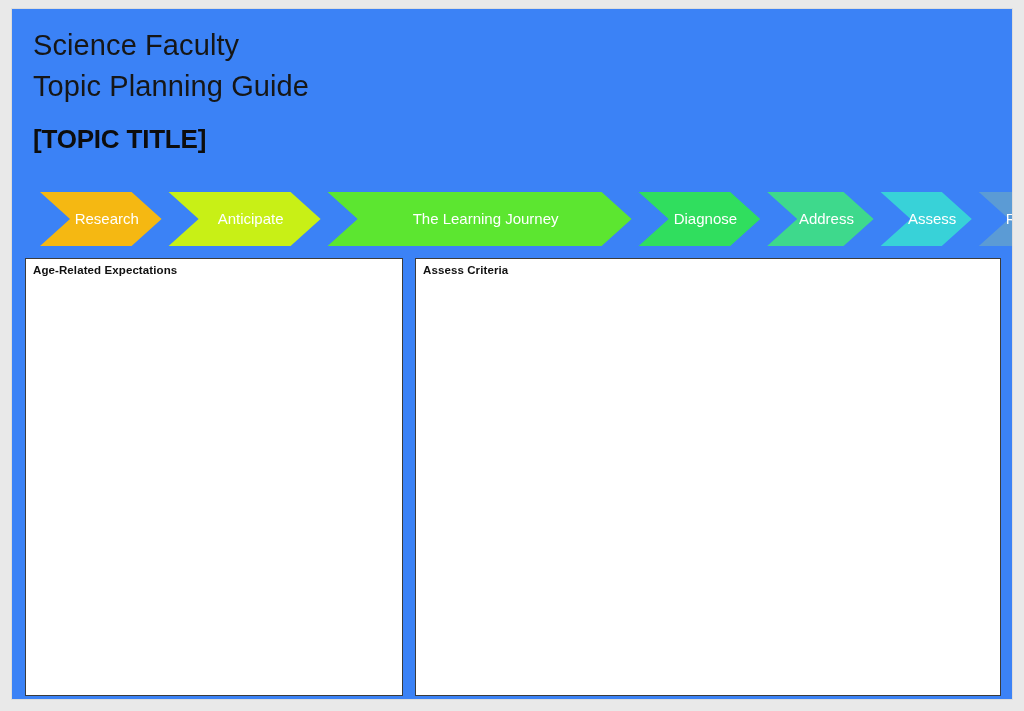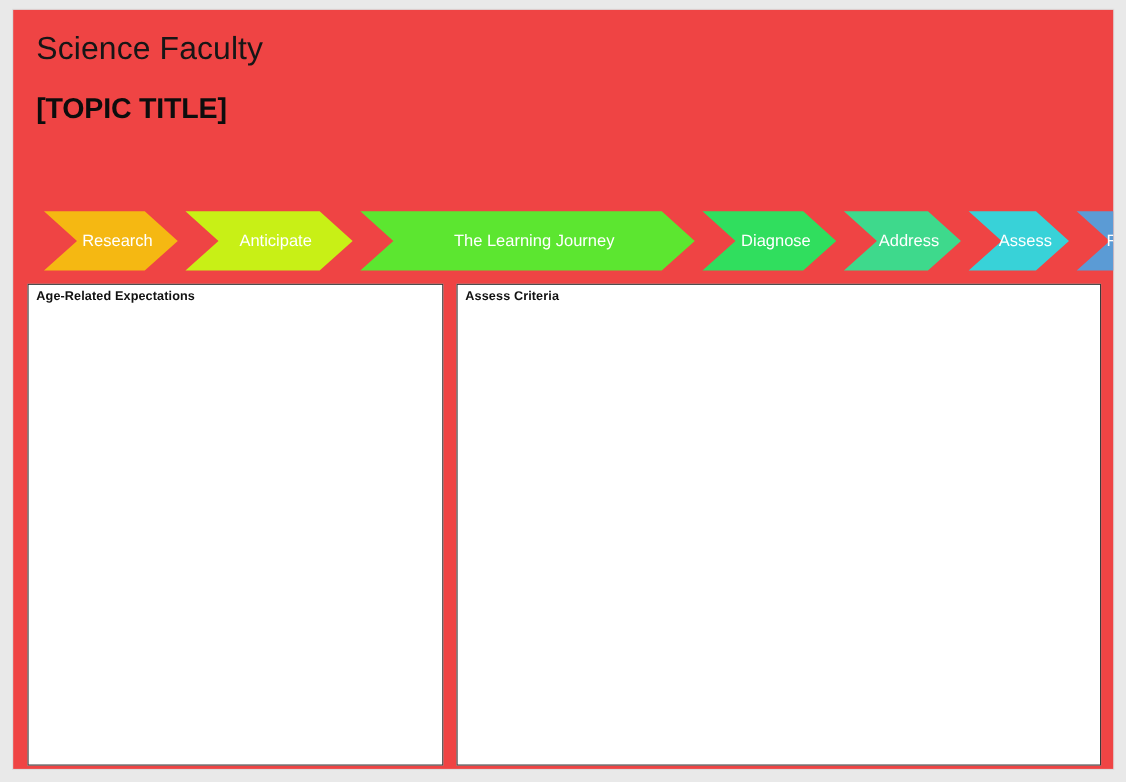--- a/index.html
+++ b/index.html
@@ -14,21 +14,21 @@
     overflow: hidden;
   }
 
   
   #slide-page {
     position: absolute;
     left: 12px;
     top: 9px;
     width: 1000px;
     height: 690px;
-    background: #ef4444;
+    background: #3b82f6;
     box-shadow: 0 0 0 1px #dcdcdc;
     overflow: hidden;
   }
 
   
   #heading-block {
     position: absolute;
     left: 21px;
     top: 16px;
     width: 930px;
@@ -122,20 +122,21 @@
     white-space: pre-wrap;
   }
 </style>
 </head>
 <body>
 
 <div id="slide-page">
 
   <div id="heading-block">
     <div class="doc-title-line">Science Faculty</div>
+    <div class="doc-title-line">Topic Planning Guide</div>
     <div id="topic-title">[TOPIC TITLE]</div>
   </div>
 
   <div id="process-bar">
     <svg width="1000" height="66" viewBox="0 0 1000 66">
       <g id="chevron-group">
           <polygon points="12.0,6.0 103.6,6.0 133.6,33.0 103.6,60.0 12.0,60.0 42.0,33.0" fill="#F5B812"></polygon>
           <text class="chev-label" x="78.8" y="34.0" fill="#FFFFFF">Research</text>
           <polygon points="140.6,6.0 262.6,6.0 292.6,33.0 262.6,60.0 140.6,60.0 170.6,33.0" fill="#C8F016"></polygon>
           <text class="chev-label" x="222.6" y="34.0" fill="#FFFFFF">Anticipate</text>

